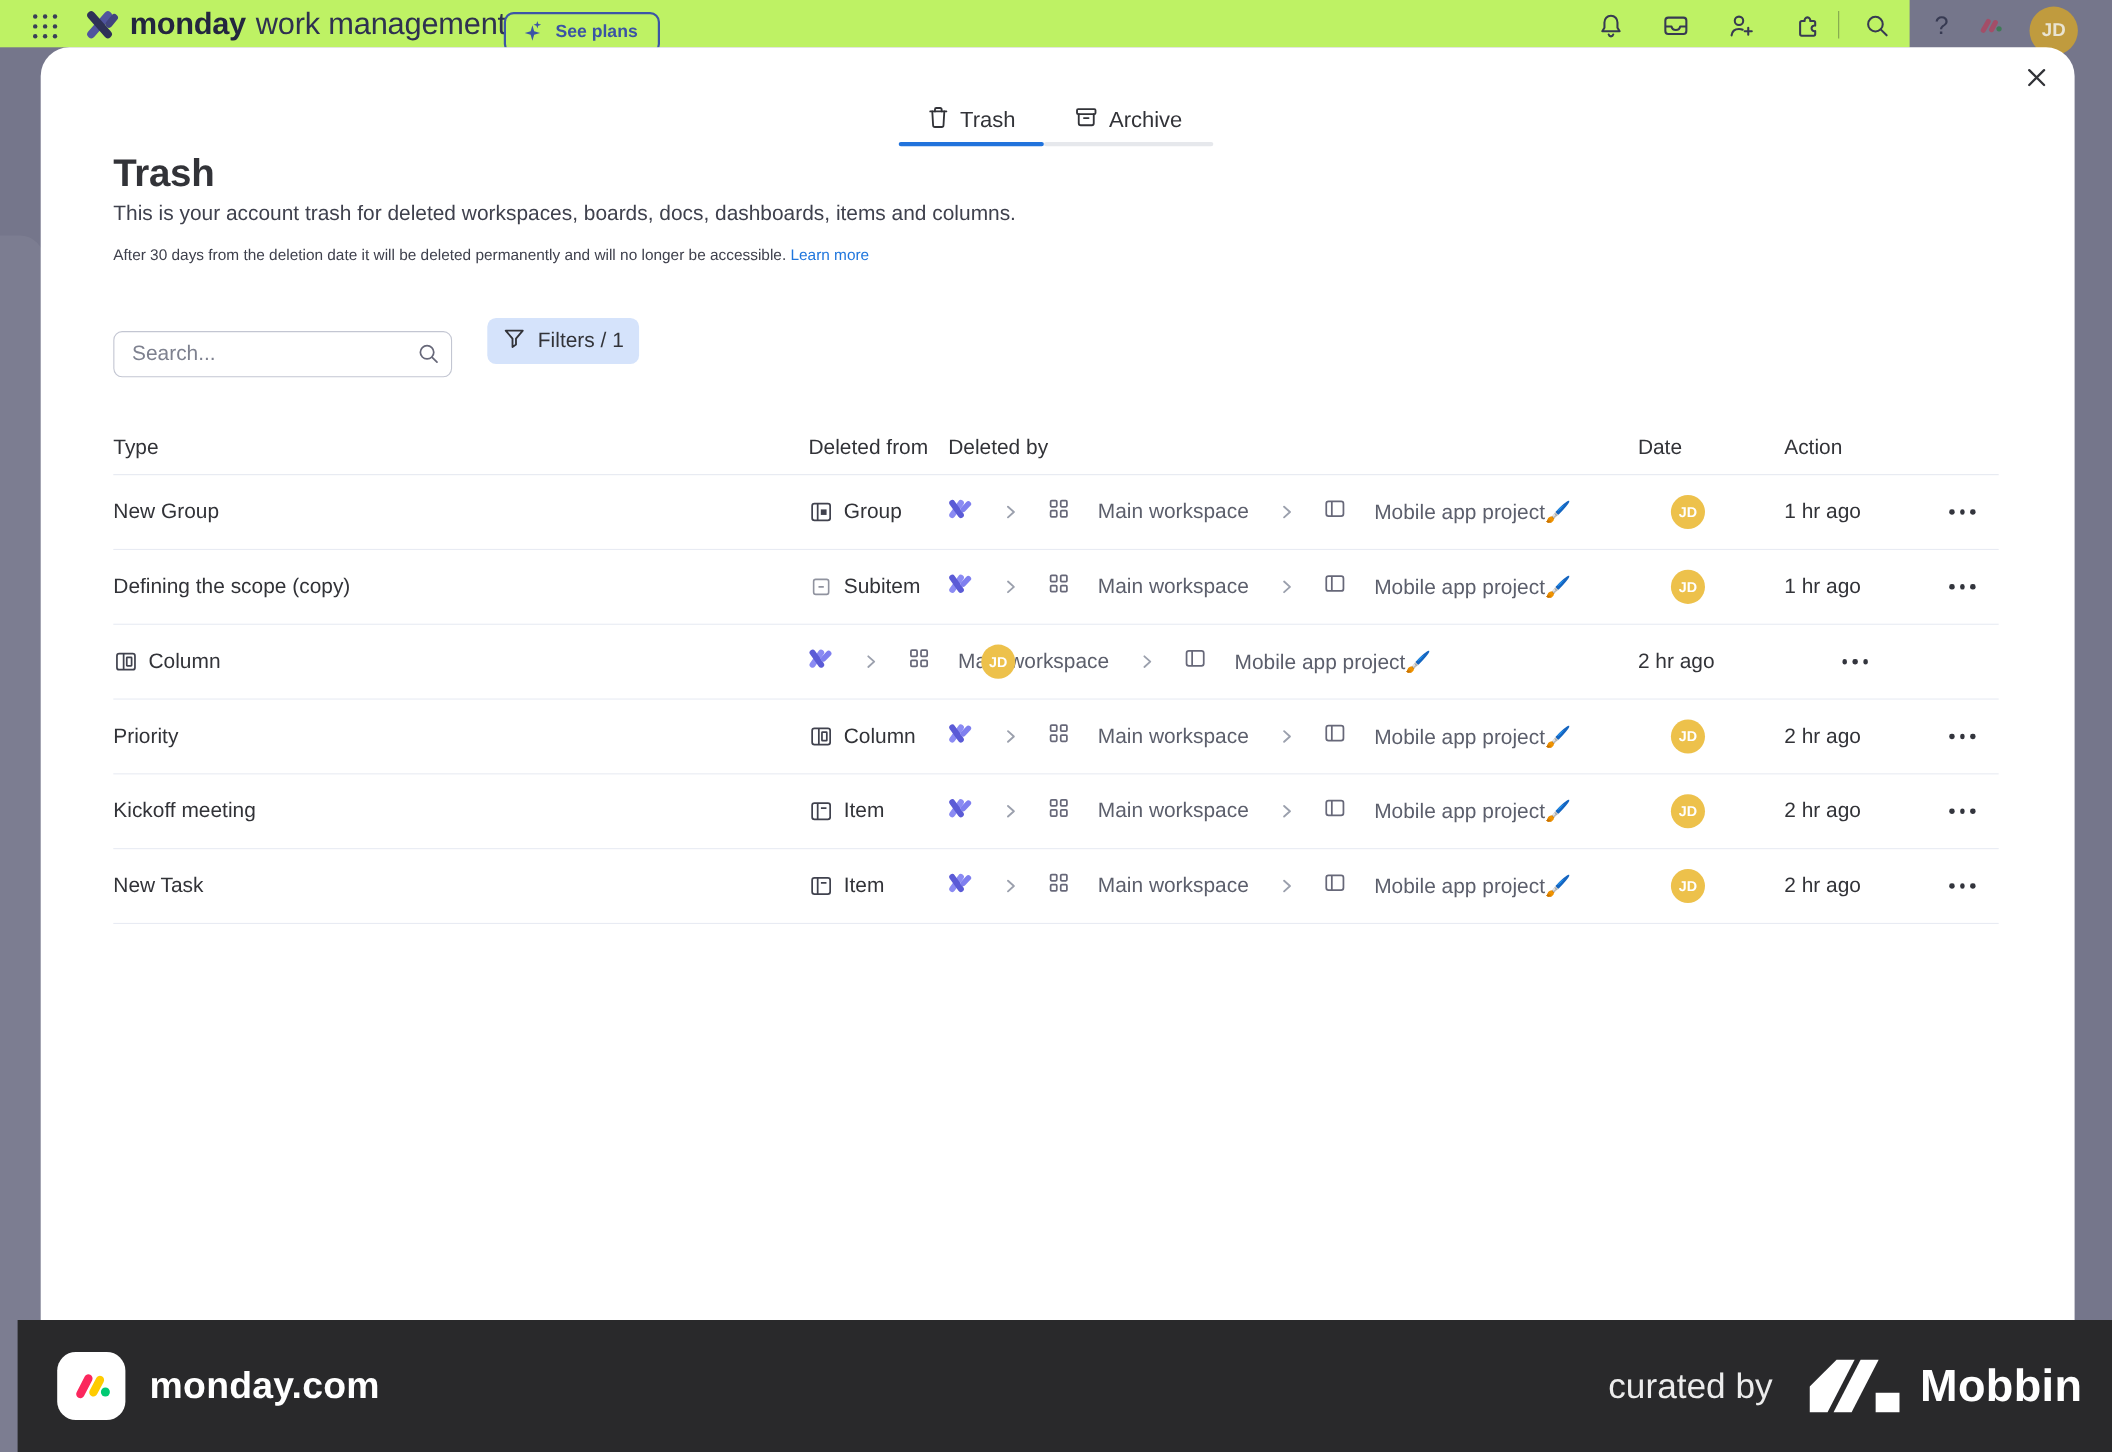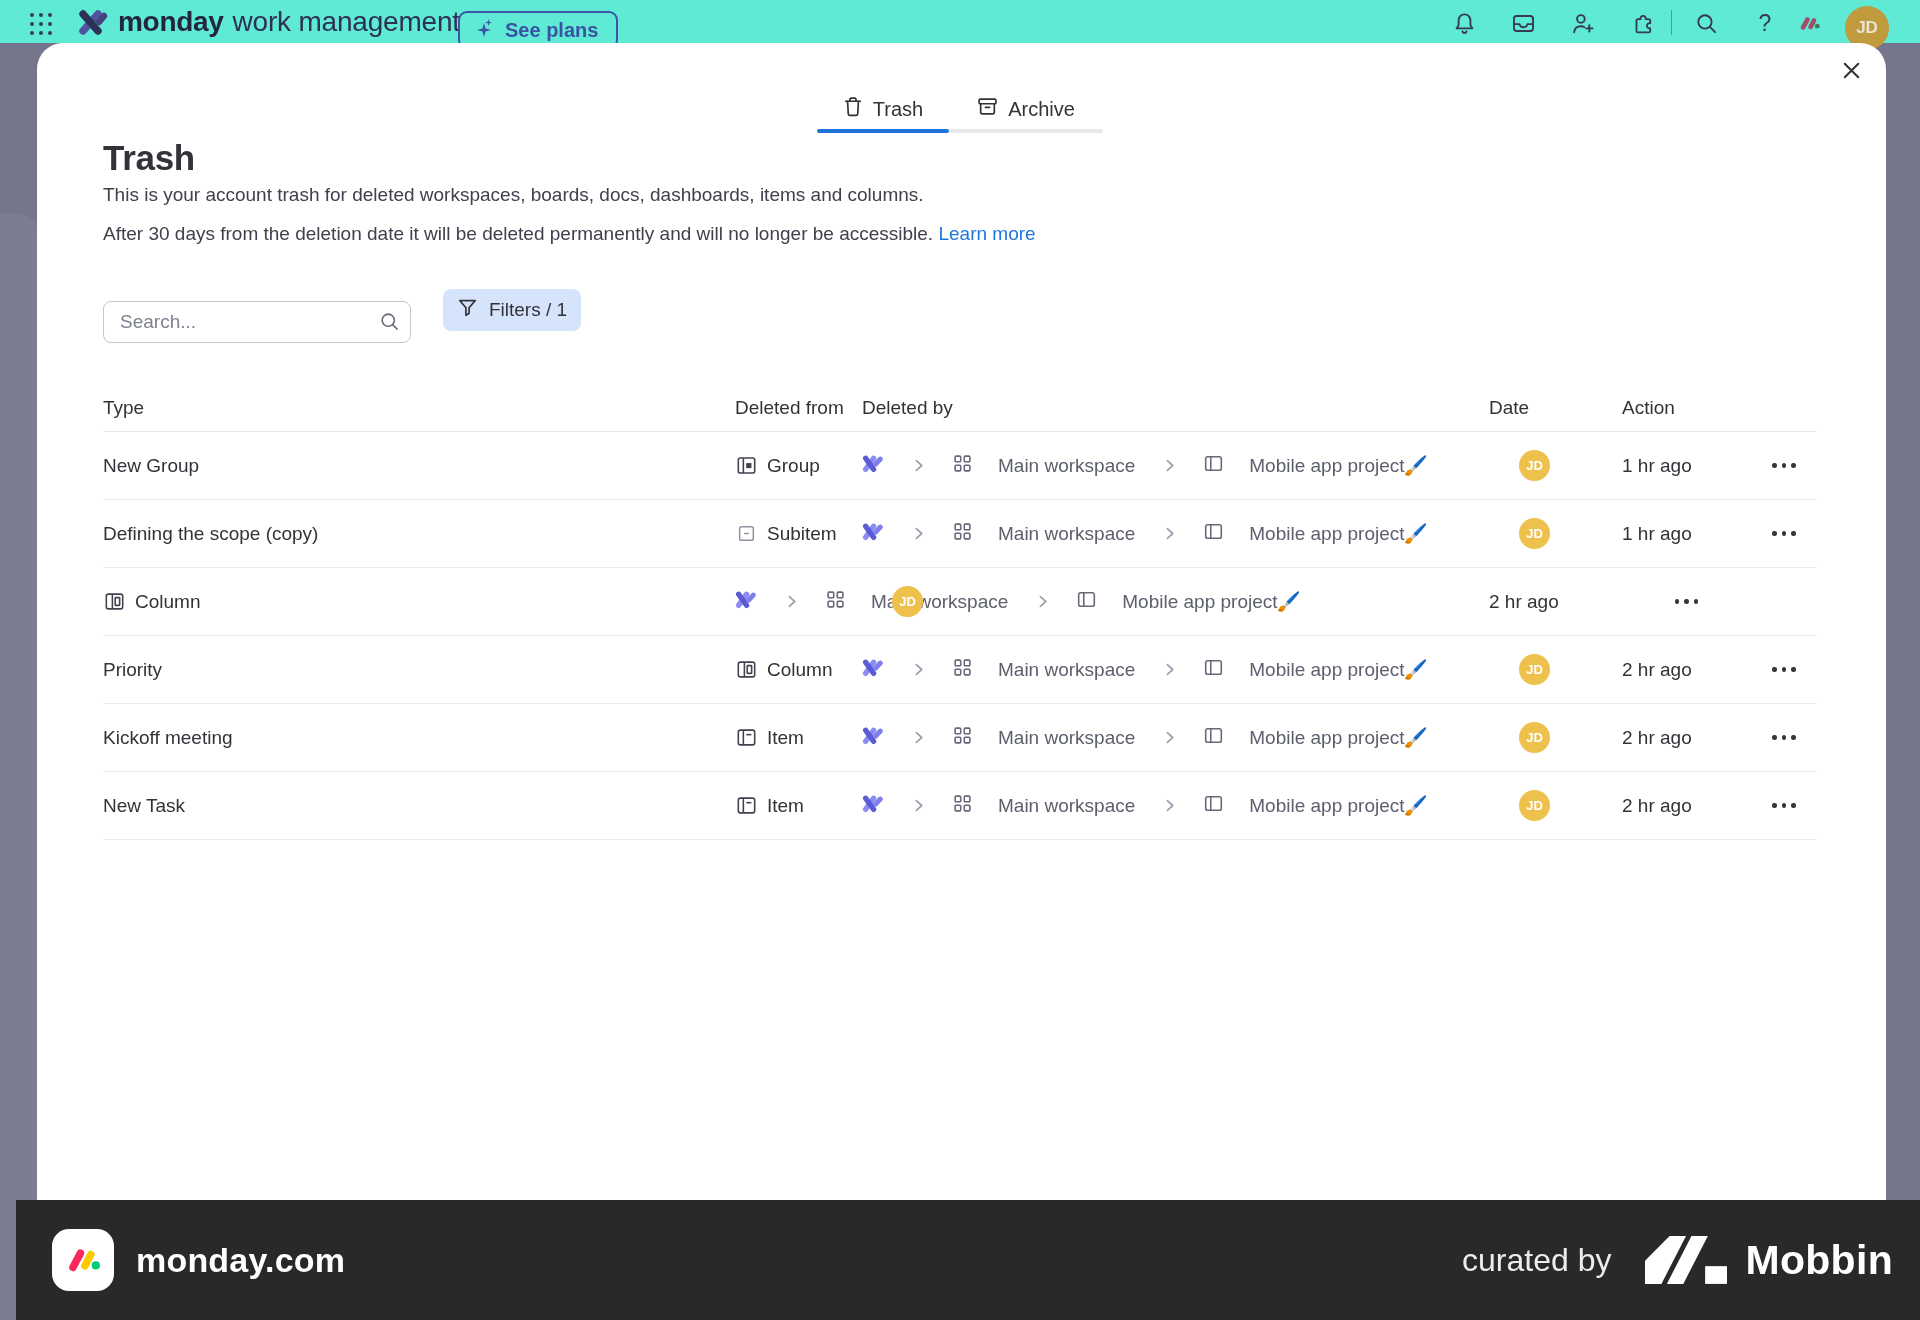--- a/index.html
+++ b/index.html
@@ -4,38 +4,38 @@
 <style>
   html,body{margin:0;padding:0;}
   body{
     width:1920px;height:1320px;position:relative;overflow:hidden;
     background:#75768b;
     font-family:"Liberation Sans", sans-serif;
     -webkit-font-smoothing:antialiased;
   }
   
   .topbar{
-    position:absolute;left:0;top:0;width:1920px;height:43px;
-    background:#5eead4;z-index:1;display:flex;align-items:center;
+    position:absolute;left:0;top:0;width:1736px;height:43px;
+    background:#bef264;z-index:1;display:flex;align-items:center;
   }
   .bg-card{
     position:absolute;left:-34px;top:214px;width:74px;height:1108px;
     background:rgba(255,255,255,0.055);border-radius:22px;z-index:0;
   }
   .apps-grid{position:absolute;left:24px;top:7px;width:34px;height:34px;display:flex;align-items:center;justify-content:center;cursor:pointer;}
   .dots9{display:grid;grid-template-columns:repeat(3,4px);grid-template-rows:repeat(3,4px);gap:5px;}
   .dots9 i{width:4px;height:4px;border-radius:50%;background:#3a3d58;}
   .mark-top{position:absolute;left:76px;top:6px;}
   .wordmark{position:absolute;left:118px;top:0;height:43px;display:flex;align-items:center;gap:9px;white-space:nowrap;}
   .wordmark .bold{font-size:28px;font-weight:700;color:#23263f;letter-spacing:-0.3px;}
   .wordmark .rest{font-size:28px;font-weight:400;color:#2e3150;letter-spacing:-0.2px;}
   .see-plans{
     position:absolute;left:458px;top:11px;height:38px;padding:0 18px 0 14px;
     display:flex;align-items:center;gap:9px;border:2px solid #3c55a6;border-radius:9px;
-    color:#3a53a4;font-size:20px;font-weight:600;background:transparent;cursor:pointer;
+    color:#3a53a4;font-size:16px;font-weight:600;background:transparent;cursor:pointer;
     font-family:"Liberation Sans", sans-serif;
   }
   .tb-ic{position:absolute;top:8px;width:30px;height:30px;display:flex;align-items:center;justify-content:center;cursor:pointer;}
   .tb-divider{position:absolute;left:1671px;top:10px;width:1px;height:25px;background:rgba(20,22,40,0.35);}
   .tb-q{font-size:23px;color:#373a52;font-weight:400;}
   .tb-avatar{
     position:absolute;left:1845px;top:6px;width:44px;height:44px;border-radius:50%;
     background:#c09b3e;color:#e9e4d2;font-size:17px;font-weight:700;
     display:flex;align-items:center;justify-content:center;cursor:pointer;
   }
@@ -47,21 +47,21 @@
   .tabs{position:absolute;left:780px;top:42px;display:flex;}
   .tab{position:relative;height:48px;display:flex;align-items:center;justify-content:center;gap:10px;cursor:pointer;
        font-size:20px;color:#323338;}
   .tab.trash{width:132px;}
   .tab.archive{width:154px;}
   .tab .underline{position:absolute;left:0;bottom:0;width:100%;height:4px;border-radius:2px;background:#e6e8ec;}
   .close-btn{position:absolute;left:1796px;top:11px;width:36px;height:36px;border:none;background:transparent;
        display:flex;align-items:center;justify-content:center;cursor:pointer;padding:0;}
   .title{position:absolute;left:66px;top:95px;font-size:35px;font-weight:700;color:#323338;letter-spacing:-0.3px;}
   .desc1{position:absolute;left:66px;top:141px;font-size:19px;color:#3f414d;}
-  .desc2{position:absolute;left:66px;top:180px;font-size:19px;color:#3f414d;}
+  .desc2{position:absolute;left:66px;top:180px;font-size:14px;color:#3f414d;}
   .learn-more{color:#1f76dd;cursor:pointer;text-decoration:none;}
   .search-box{position:absolute;left:66px;top:258px;width:308px;height:42px;}
   .search-box input{
     width:100%;height:100%;box-sizing:border-box;border:1px solid #c3c6d2;border-radius:8px;
     padding:0 40px 0 16px;font-size:19px;color:#323338;outline:none;
     font-family:"Liberation Sans", sans-serif;background:#fff;
   }
   .search-box input::placeholder{color:#7e818f;}
   .search-box .mag{position:absolute;right:11px;top:10px;}
   .filters-btn{

